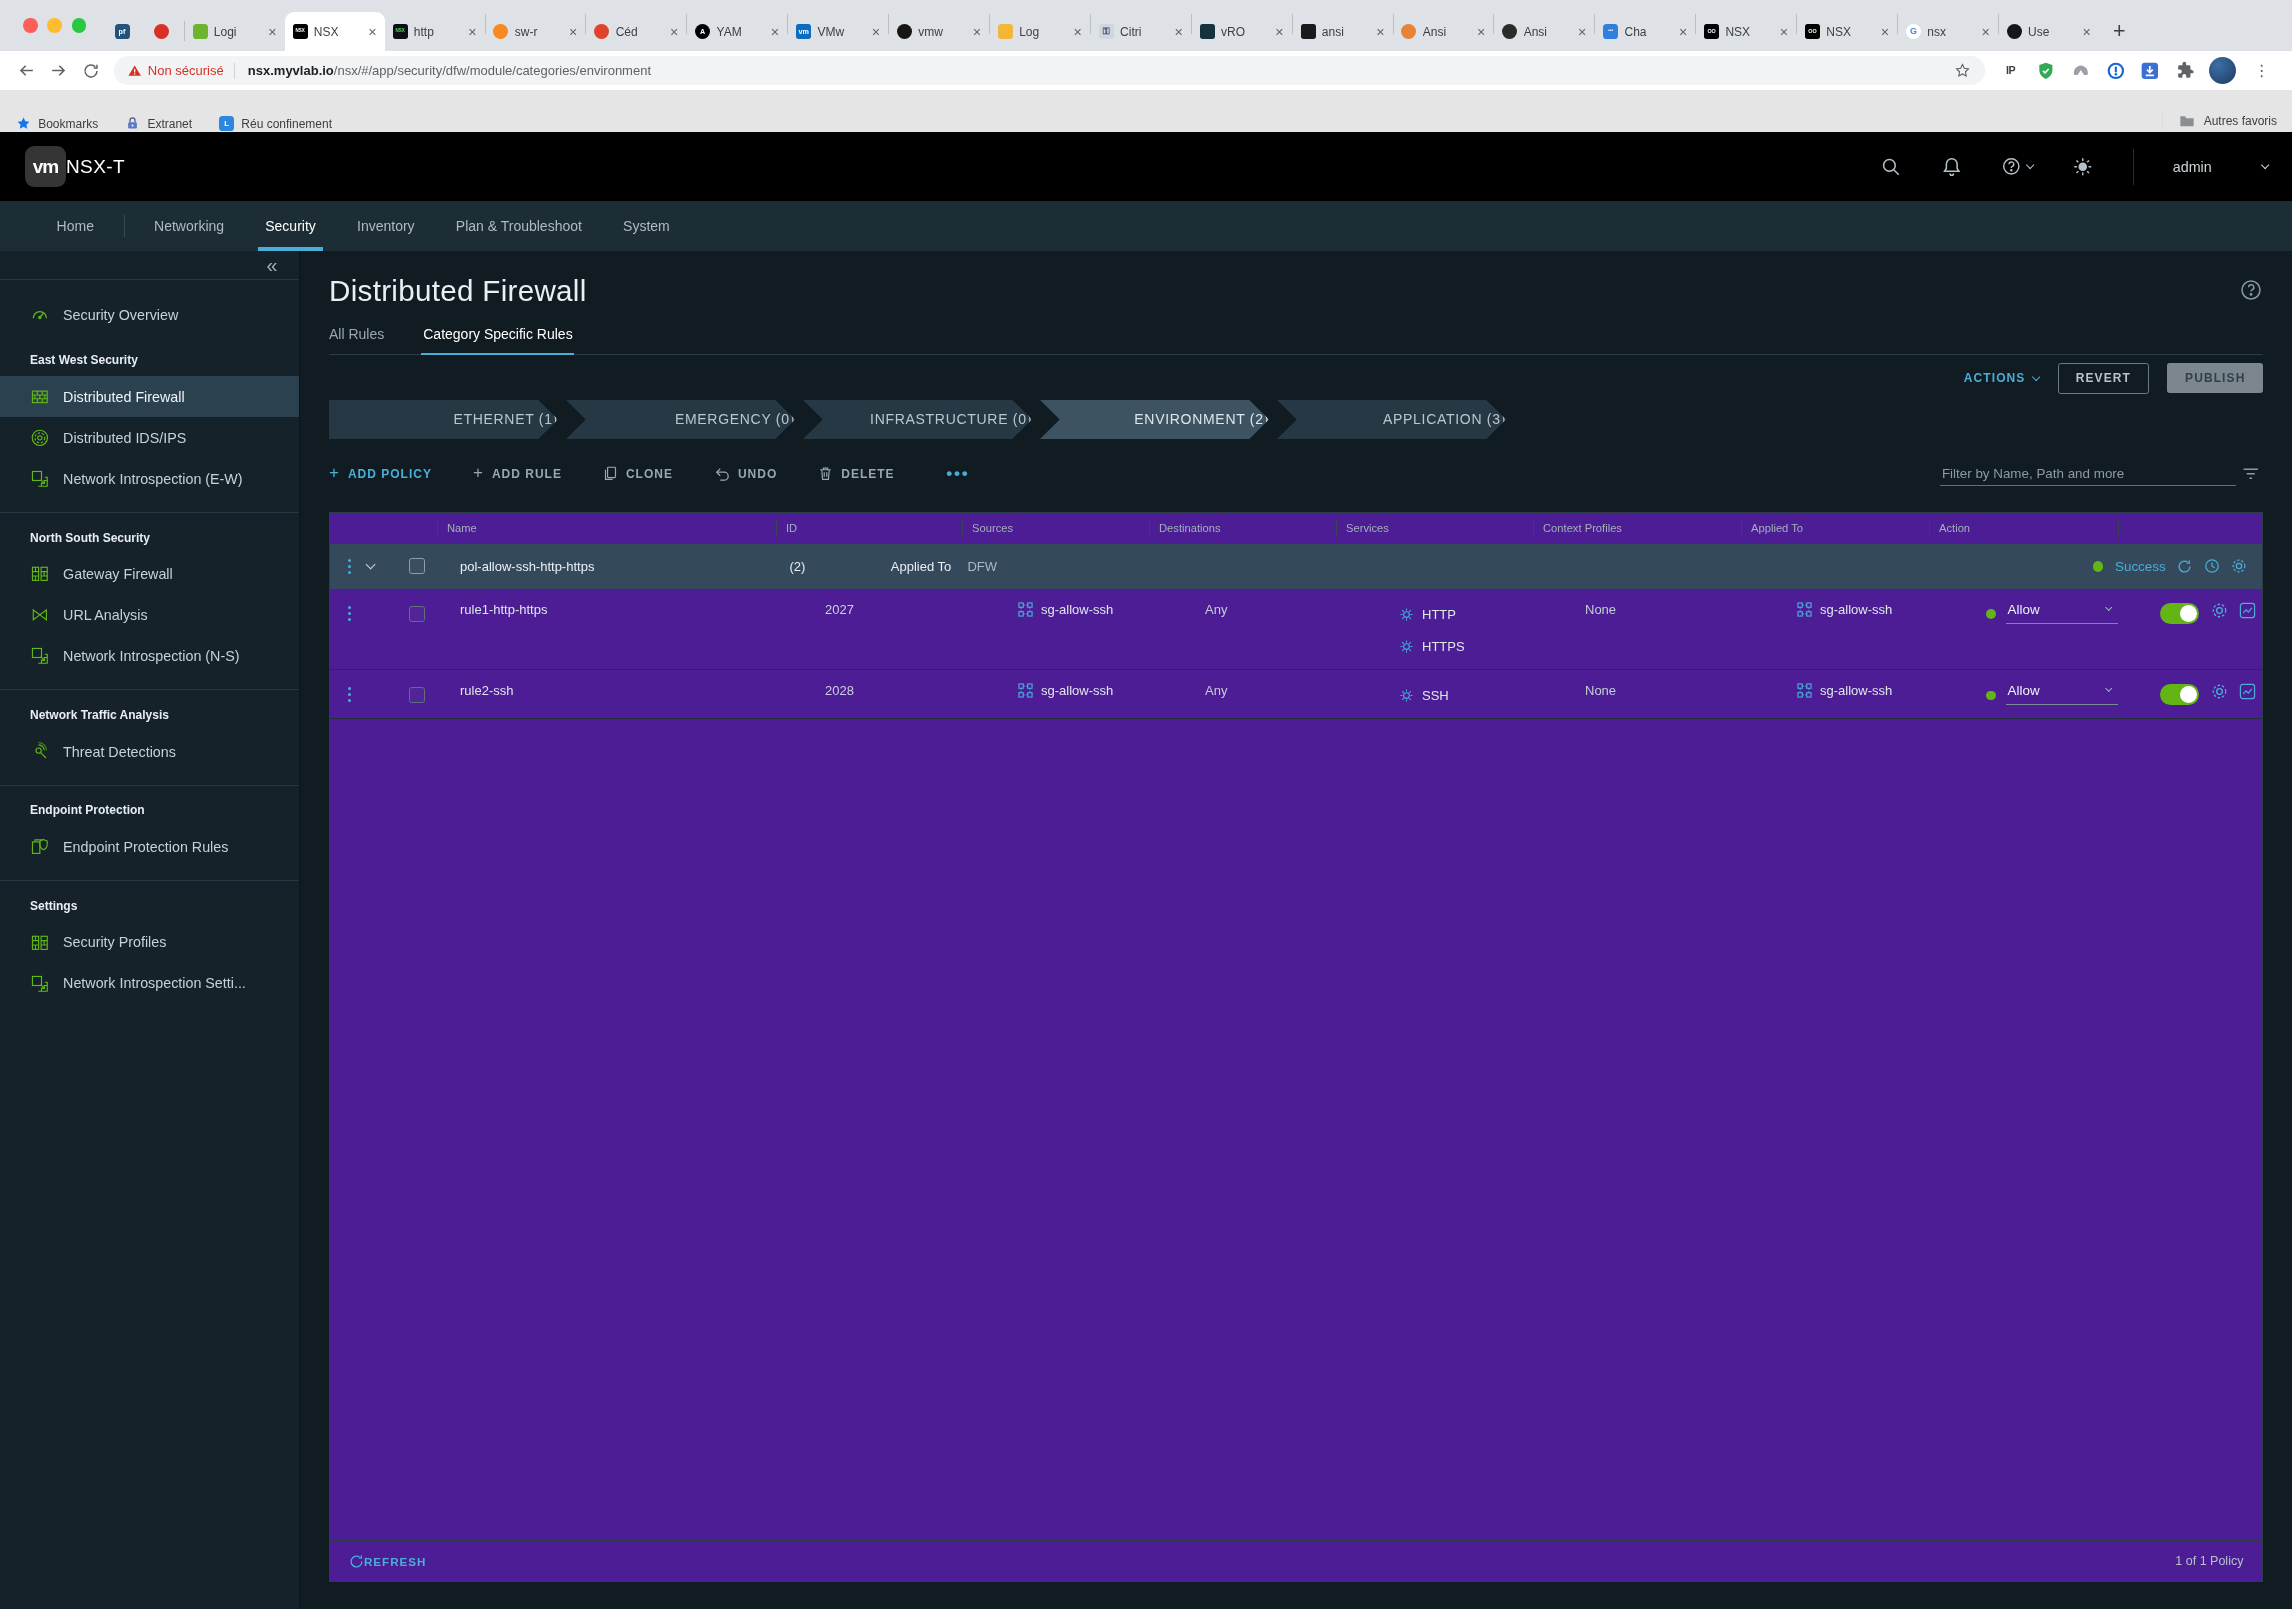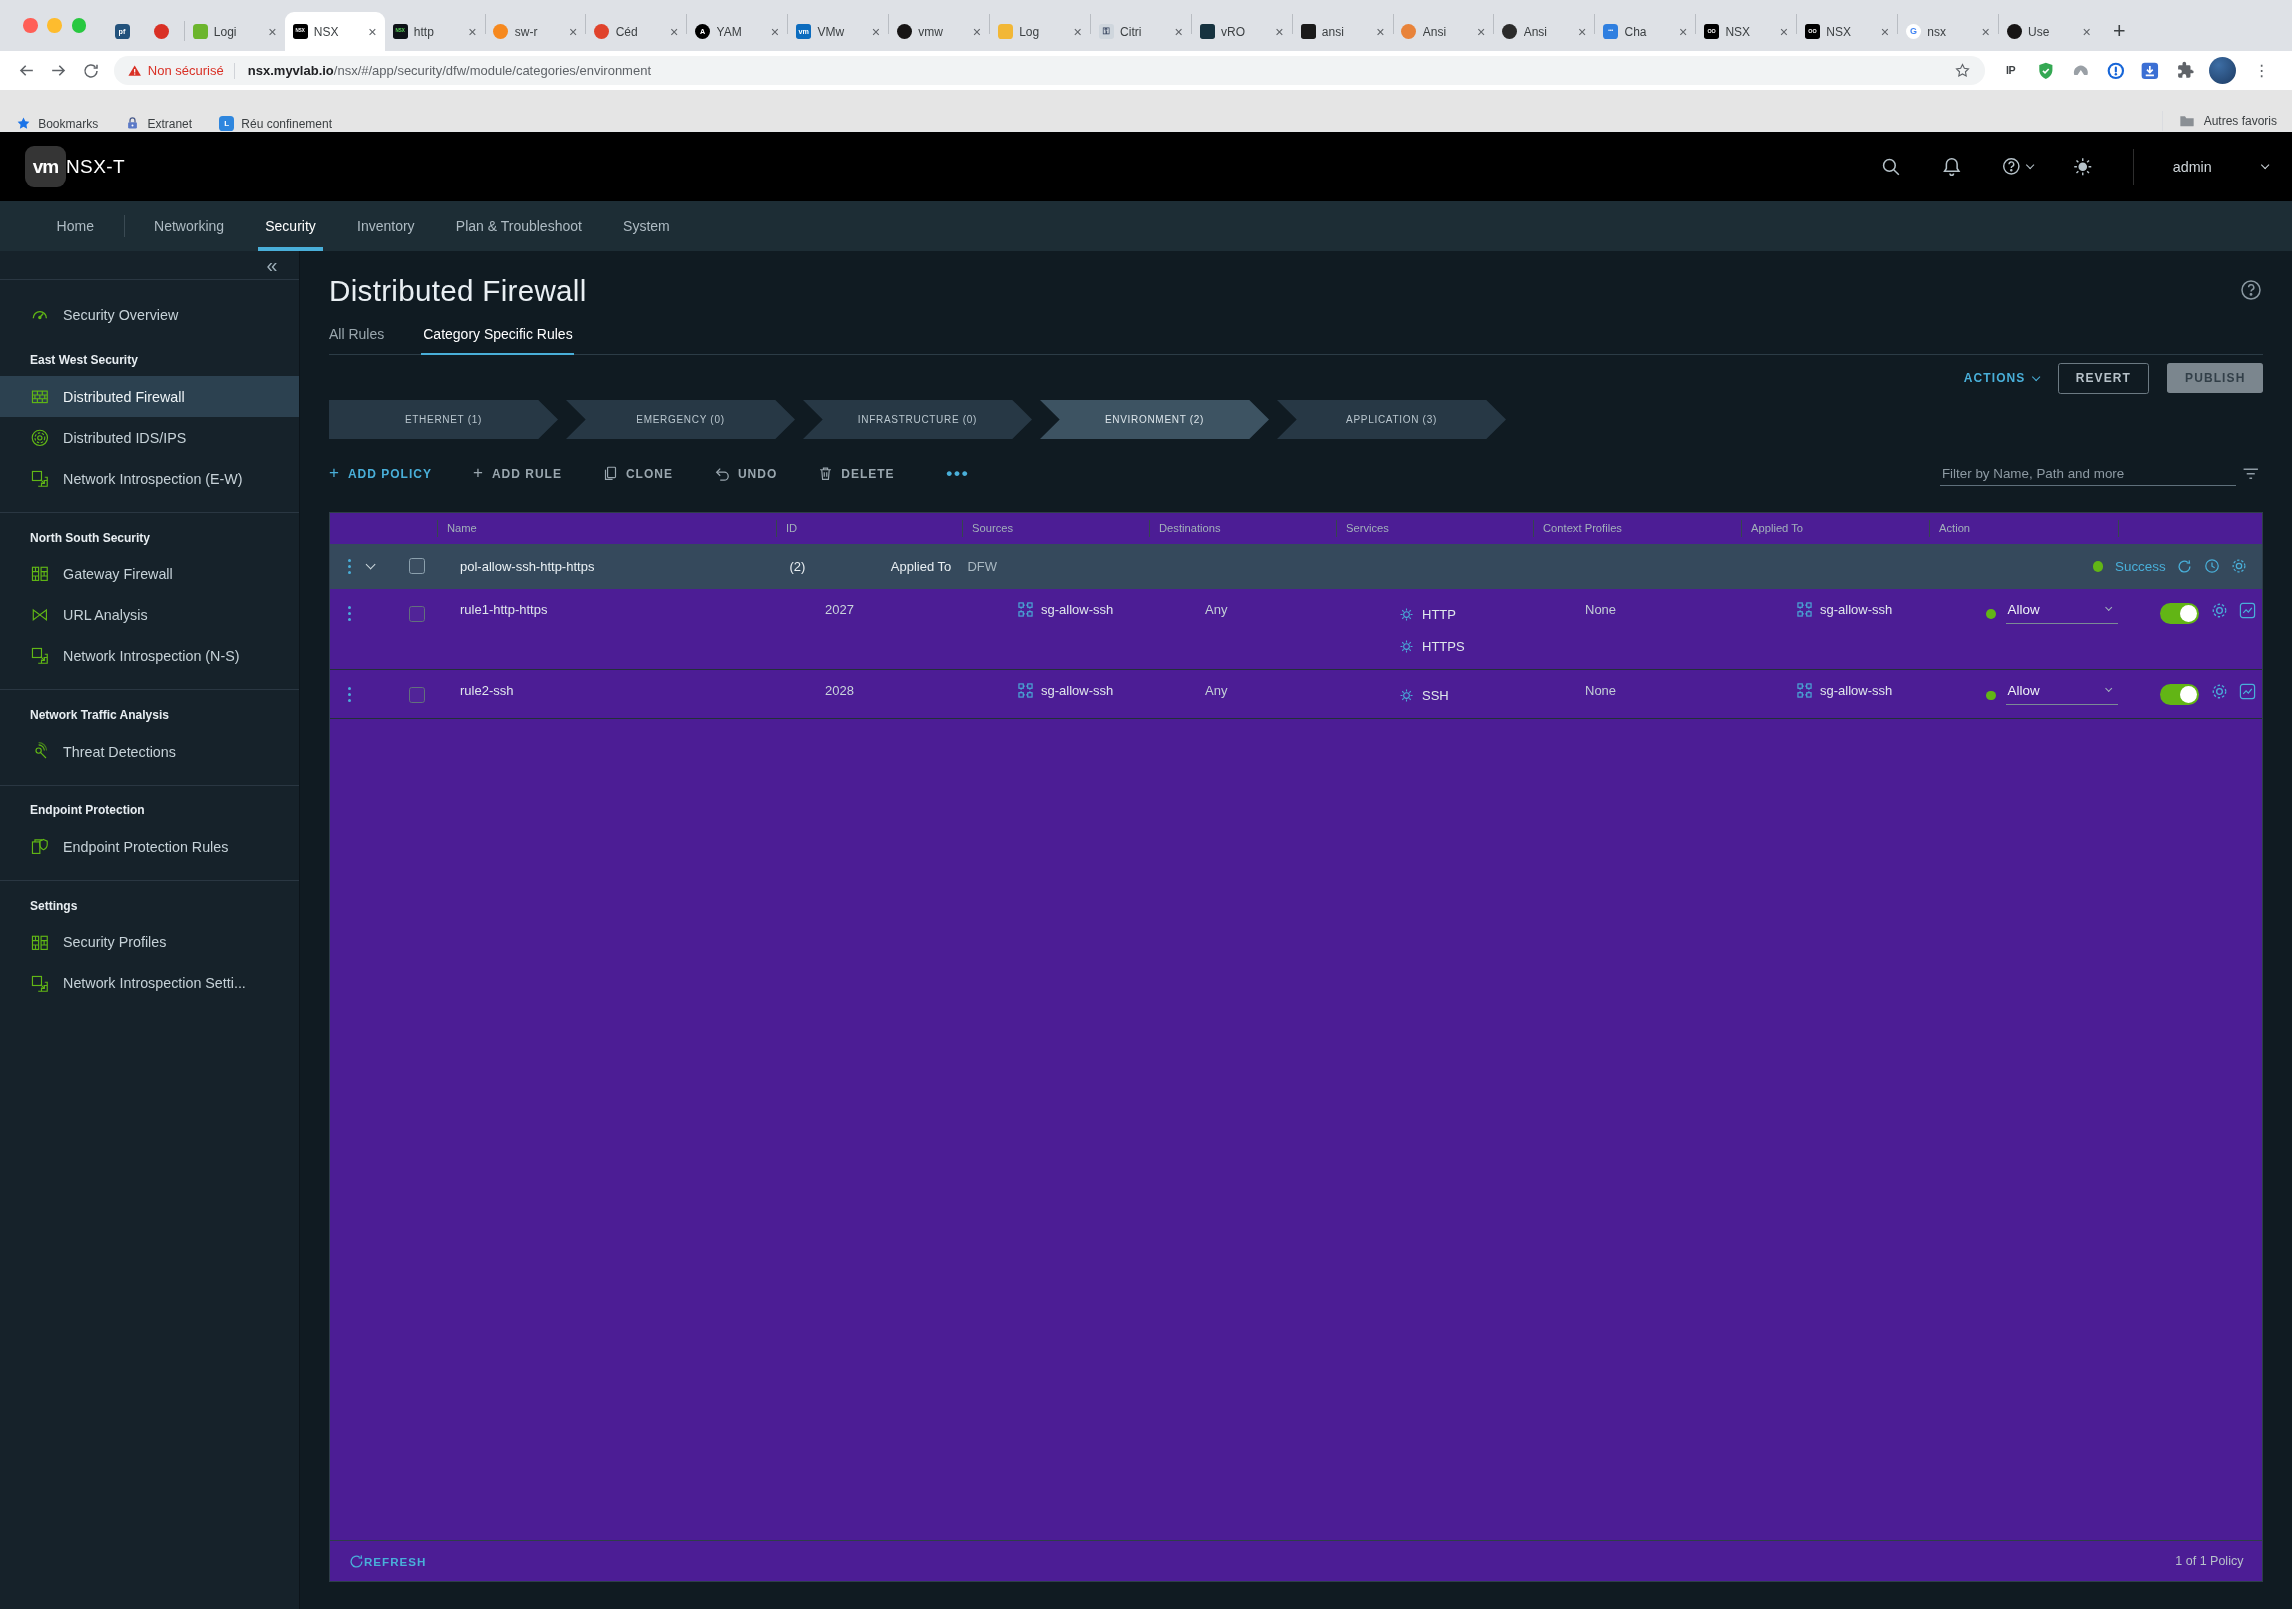--- a/index.html
+++ b/index.html
@@ -77,21 +77,21 @@
   .vtab{padding-bottom:9px;position:relative}
   .vtab.active{color:#fff}
   .vtab.active::after{content:"";position:absolute;left:-1.8px;right:-1.8px;bottom:-0.9px;height:2.7px;background:#49afd9}
 
   .actions-row{display:flex;justify-content:flex-end;align-items:center;gap:18px;margin-top:7.2px;height:32px}
   .actions-link{color:#49afd9;font-size:12px;font-weight:700;letter-spacing:1.1px;display:flex;align-items:center;gap:8px}
   .btn-revert{border:0.9px solid #6c7a83;color:#b7c2c9;padding:7.2px 17px;border-radius:2.7px;font-size:12px;letter-spacing:1.1px;background:transparent;font-weight:600;font-family:inherit}
   .btn-publish{background:#7b868e;color:#323f48;padding:8px 18px;border-radius:2.7px;font-size:12px;font-weight:700;letter-spacing:1.1px;border:none;font-family:inherit}
 
   .cat-row{display:flex;margin-top:5.4px;height:39px}
-  .cat{width:229px;margin-left:8px;background:#273845;color:#bac7cf;font-size:10px;letter-spacing:0.7px;display:flex;align-items:center;justify-content:center;clip-path:polygon(0 0,calc(100% - 19.7px) 0,100% 50%,calc(100% - 19.7px) 100%,0 100%,19.7px 50%);flex:none}
+  .cat{width:229px;margin-left:8px;background:#273845;color:#bac7cf;font-size:14px;letter-spacing:0.7px;display:flex;align-items:center;justify-content:flex-end;clip-path:polygon(0 0,calc(100% - 19.7px) 0,100% 50%,calc(100% - 19.7px) 100%,0 100%,19.7px 50%);flex:none}
   .cat:first-child{margin-left:0;clip-path:polygon(0 0,calc(100% - 19.7px) 0,100% 50%,calc(100% - 19.7px) 100%,0 100%)}
   .cat.active{background:#3d5362;color:#dde6eb}
 
   .ops-row{display:flex;align-items:center;margin-top:16px;height:38px}
   .op{display:flex;align-items:center;gap:8px;font-size:12px;letter-spacing:1px;color:#9aa7af;margin-right:41px;font-weight:600}
   .op .plus{font-size:17px;font-weight:400;margin-top:-1.8px}
   .op.primary{color:#49afd9}
   .op-more{color:#49afd9;font-size:17px;letter-spacing:1.8px;font-weight:700;margin-left:10.7px}
   .filter-wrap{margin-left:auto;display:flex;align-items:center;gap:4px;padding-right:1.8px}
   .filter-input{width:296px;background:transparent;border:none;border-bottom:0.9px solid #5f707b;color:#c6d2d8;font-size:13.4px;padding:4.5px 1.8px;font-family:inherit;outline:none}

